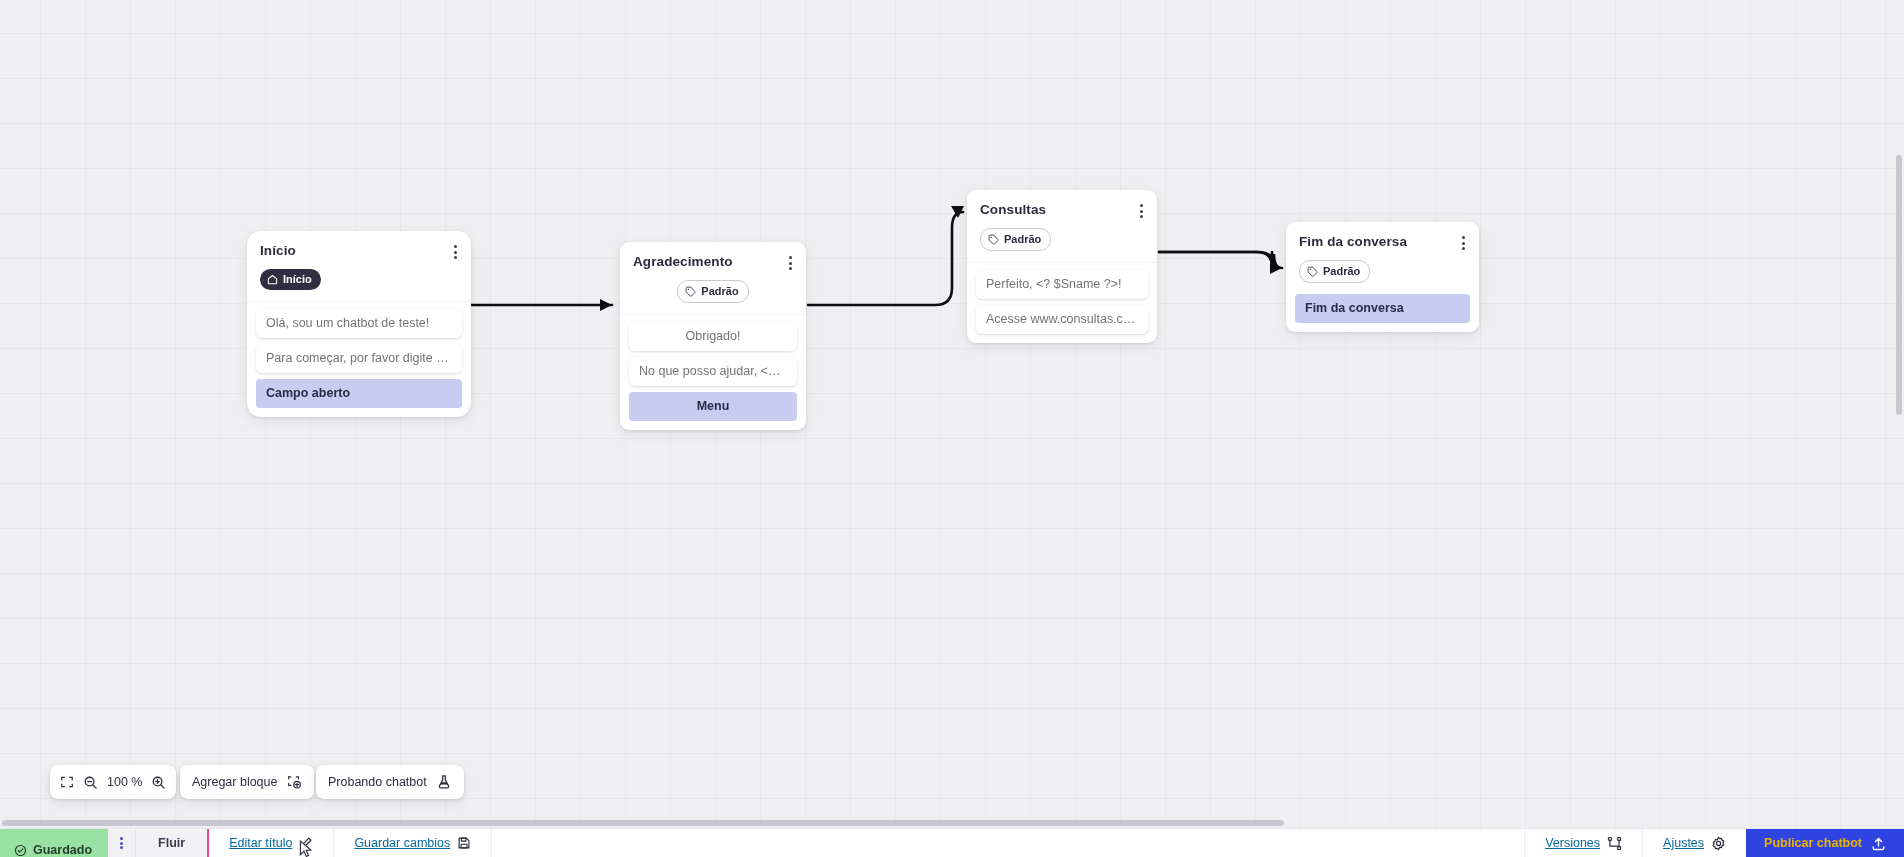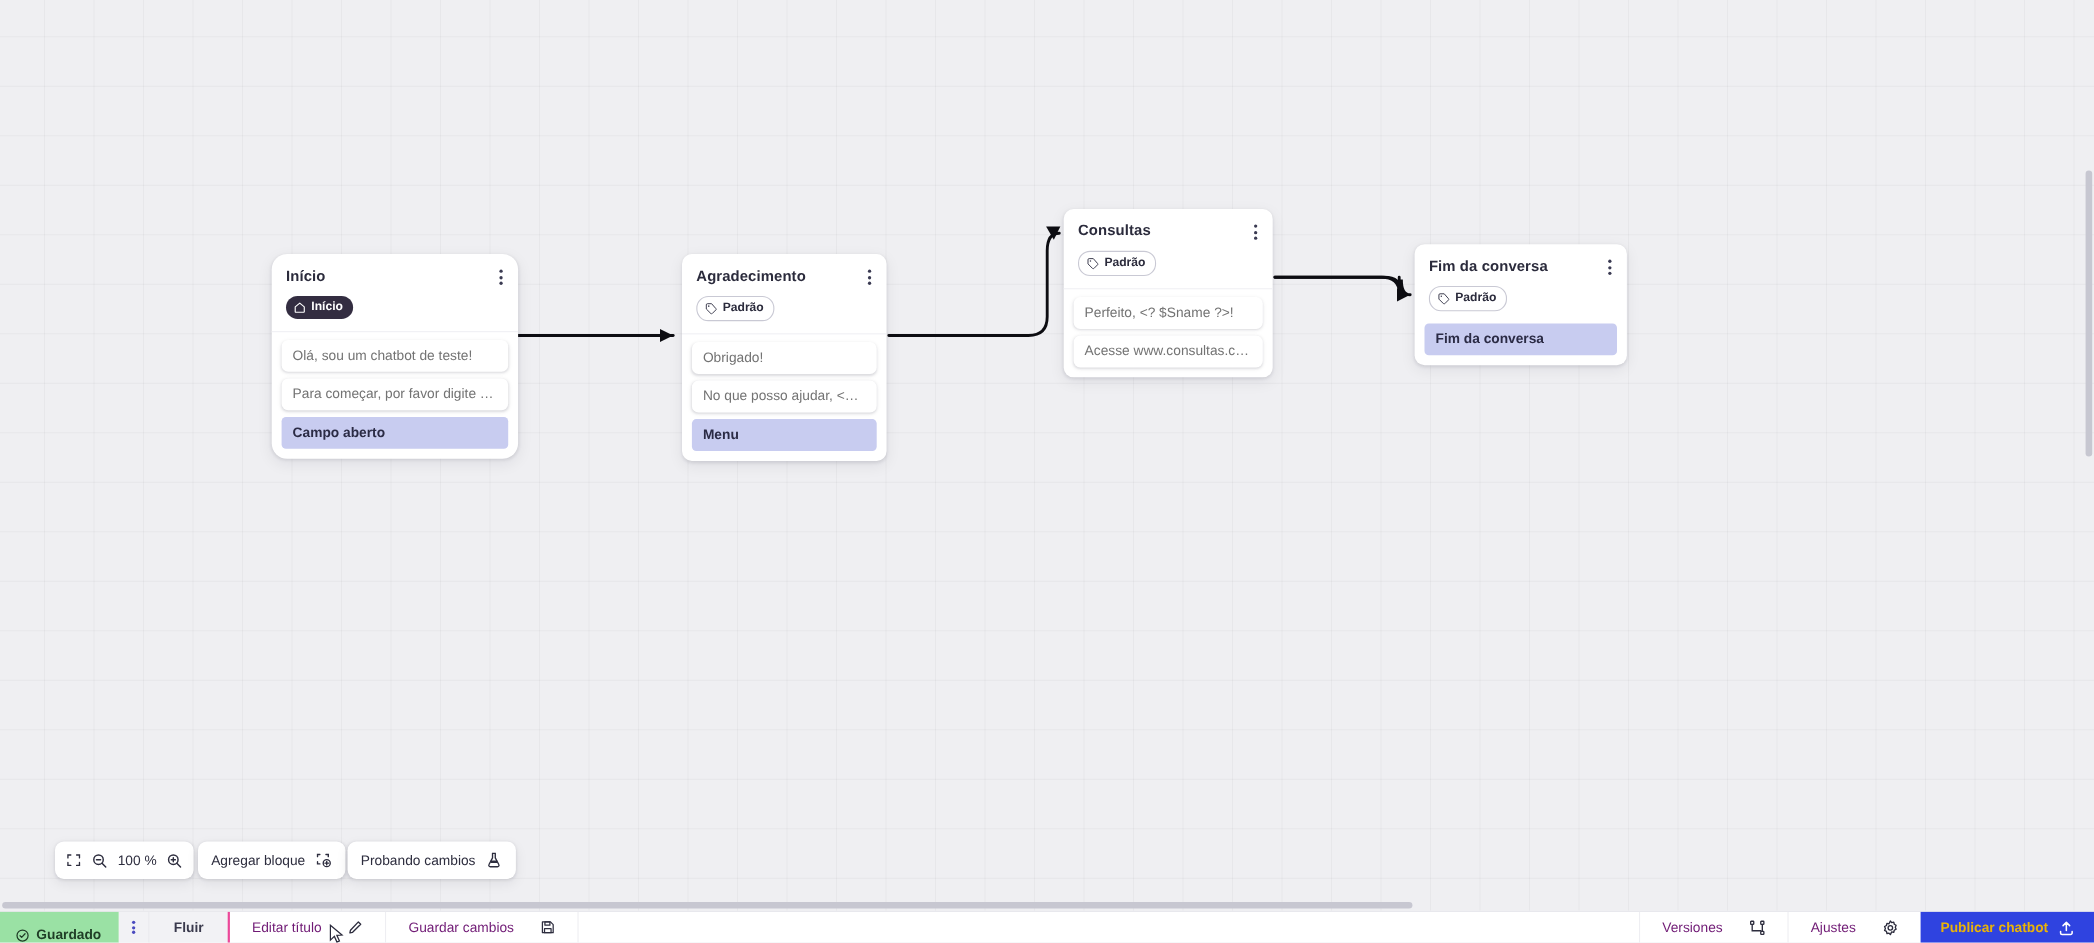--- a/index.html
+++ b/index.html
@@ -70,21 +70,21 @@
     background:#c8ccf0;
     border-radius:4px;
     font-size:12.5px; font-weight:bold; color:#2b2b45;
     padding:7px 10px; line-height:15px;
     white-space:nowrap; overflow:hidden; text-overflow:ellipsis;
   }
   .node-divider { height:1px; background:#f0f0f4; margin:0 0 7px 0; }
 
   
   #node-inicio        { left:247px; top:231px; width:224px;border-radius:14px; }
-  #node-agradecimento { left:620px; top:231px; width:186px; }
+  #node-agradecimento { left:620px; top:242px; width:186px;text-align:center; }
   #node-consultas     { left:967px; top:190px; width:190px; }
   #node-fim           { left:1286px; top:222px; width:193px; }
 
   
   .toolbar { position:absolute; bottom:29px; left:0; width:100%; height:44px; pointer-events:none; }
   .tb-group {
     position:absolute; bottom:0;
     background:#ffffff; border-radius:8px;
     box-shadow:0 1px 3px rgba(20,20,43,0.12), 0 4px 12px rgba(20,20,43,0.08);
     height:34px; display:flex; align-items:center;
@@ -119,23 +119,24 @@
     display:flex; align-items:center; justify-content:center;
     border-right:1px solid #e6e6ec; cursor:pointer;
   }
   .sb-kebab i { width:3px; height:3px; border-radius:50%; background:#4b4bbf; display:block; margin:1.2px 0; }
   .sb-tab {
     background:#f2f2f5; display:flex; align-items:center;
     padding:0 22px; color:#3a3a4d; font-weight:bold; font-size:12.5px;
     border-right:2px solid #ec4899; cursor:pointer; position:relative;text-align:right;
   }
   .sb-item {
-    display:flex; align-items:center; gap:24px;
-    padding:0 20px; color:#701a75; cursor:pointer;
+    display:flex; align-items:center; gap:7px;
+    padding:0 20px; color:#0369a1; cursor:pointer;
     border-right:1px solid #eeeef2;
+    text-decoration:underline;
   }
   .sb-spacer { flex:1; }
   .sb-right { display:flex; align-items:stretch; }
   .sb-right .sb-item { border-right:none; border-left:1px solid #eeeef2; }
   .sb-publish {
     background:#2f43e0; color:#eab308; font-weight:bold;
     display:flex; align-items:center; gap:9px;
     padding:0 18px; cursor:pointer; font-size:12.5px;
   }
   .cursor-ptr { position:absolute; left:163px; bottom:-1px; width:14px; height:18px; }
@@ -288,21 +289,21 @@
       <span class="tb-ico">
         <svg width="16" height="16" viewBox="0 0 18 18" fill="none" stroke="#2d2d3e" stroke-width="1.4" stroke-linecap="round">
           <path d="M3 5.4V3.2h2.4M11.6 3.2H14v2.2M3 10.6v2.2h2.4" stroke-dasharray="0"></path>
           <circle cx="12.4" cy="12" r="3.6" fill="#fff"></circle>
           <path d="M12.4 10.2v3.6M10.6 12h3.6"></path>
         </svg>
       </span>
     </div>
 
     <div class="tb-group" id="tb-test">
-      <span class="tb-label">Probando cambios</span>
+      <span class="tb-label">Probando chatbot</span>
       <span class="tb-ico">
         <svg width="16" height="16" viewBox="0 0 18 18" fill="none" stroke="#2d2d3e" stroke-width="1.4" stroke-linejoin="round">
           <path d="M7 2h4M7.6 2v4.6L4 13.4a1.5 1.5 0 0 0 1.3 2.3h7.4a1.5 1.5 0 0 0 1.3-2.3L10.4 6.6V2"></path>
           <path d="M5.6 10.6h6.8" stroke-width="2.6" stroke="#2d2d3e"></path>
         </svg>
       </span>
     </div>
   </div>
 
   <div id="vscroll"></div>

